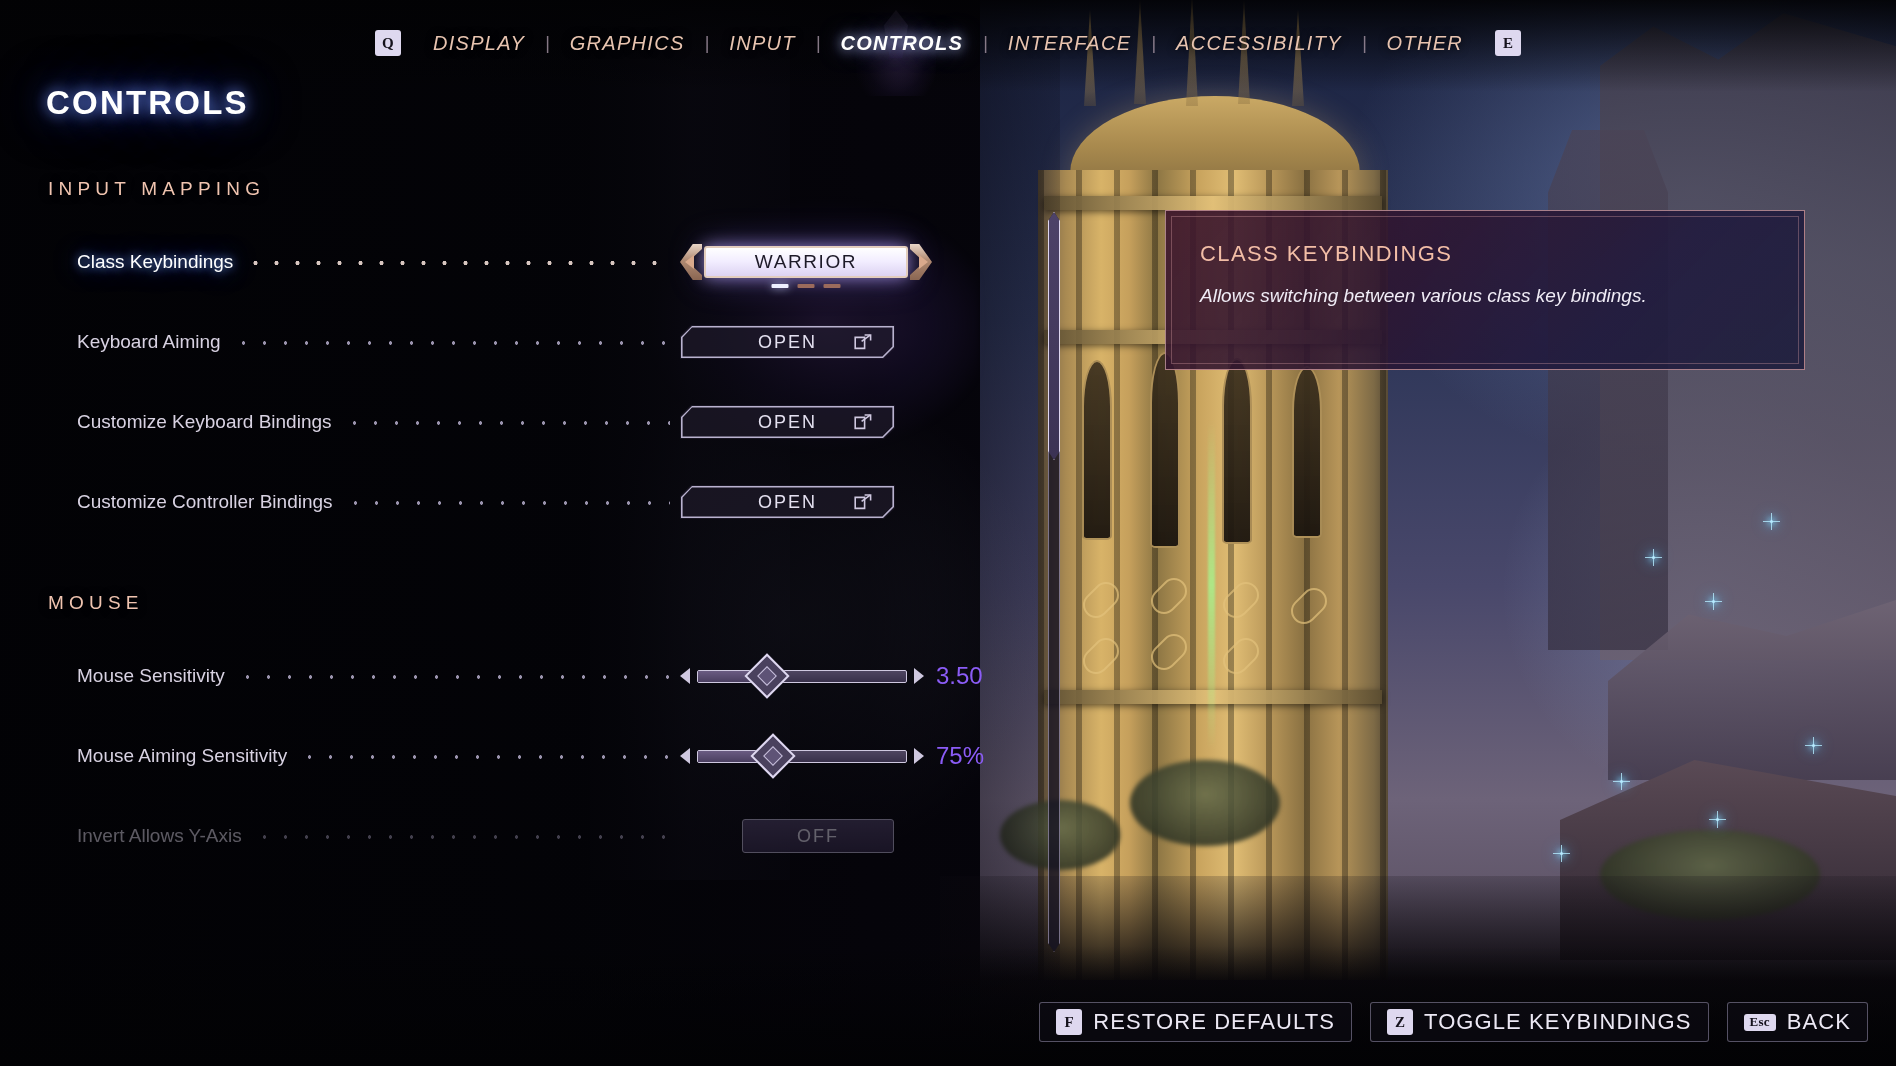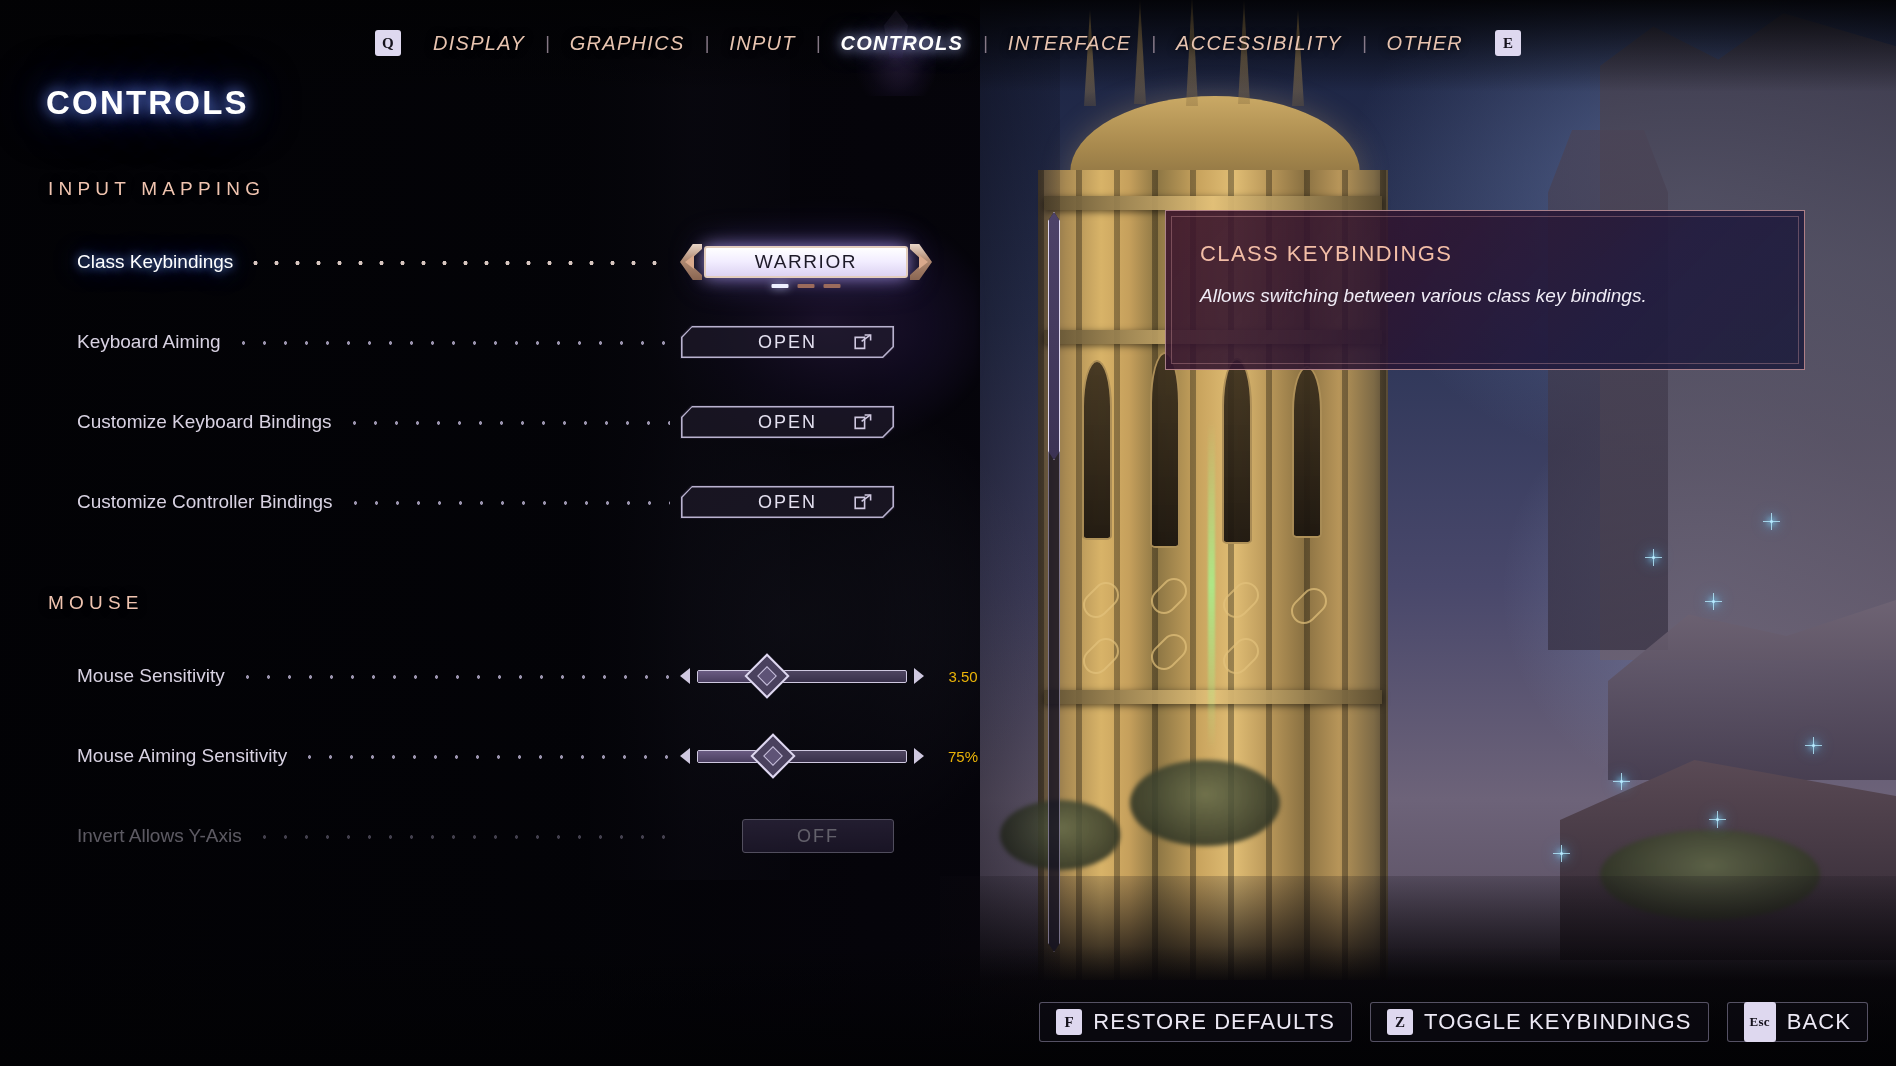--- a/index.html
+++ b/index.html
@@ -181,21 +181,21 @@
   }
   .keycap {
     display: inline-flex; align-items: center; justify-content: center;
     min-width: 26px; height: 26px; padding: 0 6px;
     background: #ded8ef; color: #15121c;
     border-radius: 3px;
     font-size: 15px; font-weight: bold;
     font-family: "Liberation Serif", serif;
     letter-spacing: 0.2px;
   }
-  .keycap.small { font-size: 13px; height: 40px; }
+  .keycap.small { font-size: 13px; height: 17px; }
   .nav-key-left { margin-right: 26px; }
   .nav-key-right { margin-left: 26px; }
   .nav-item {
     font-family: "Liberation Sans", sans-serif;
     font-size: 20px; letter-spacing: 1.3px;
     color: #e8c4b0; padding: 0 6px;
     text-shadow: 0 0 8px rgba(0,0,0,0.9);
   }
   .nav-item.active {
     color: #ffffff; font-weight: bold;
@@ -346,21 +346,21 @@
     transform: translate(-50%, -50%) rotate(45deg);
     background: #4a415e;
     border: 2.4px solid #ded7f0;
   }
   .knob::after {
     content: ""; position: absolute;
     left: 7px; top: 7px; right: 7px; bottom: 7px;
     background: #5e5376; border: 1.6px solid #c9c1dd;
   }
   .slider-value {
-    font-size: 15px; color: #eab308; margin-left: 5px; min-width: 54px; text-align: center;
+    font-size: 24px; color: #8b5cf6; margin-left: 5px; min-width: 54px;
   }
 
   
   .toggle-btn {
     width: 152px; height: 34px;
     display: flex; align-items: center; justify-content: center;
     background: linear-gradient(180deg, #4b3f63, #352b4a);
     border: 1.6px solid #b9b2cf;
     border-radius: 3px;
   }

